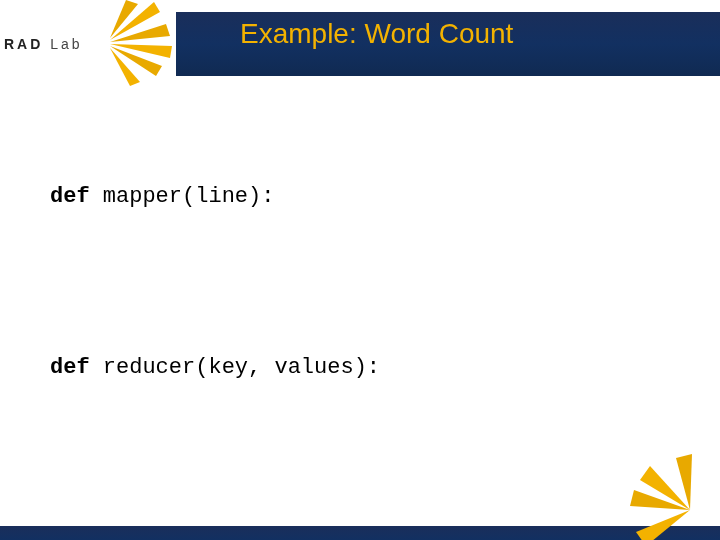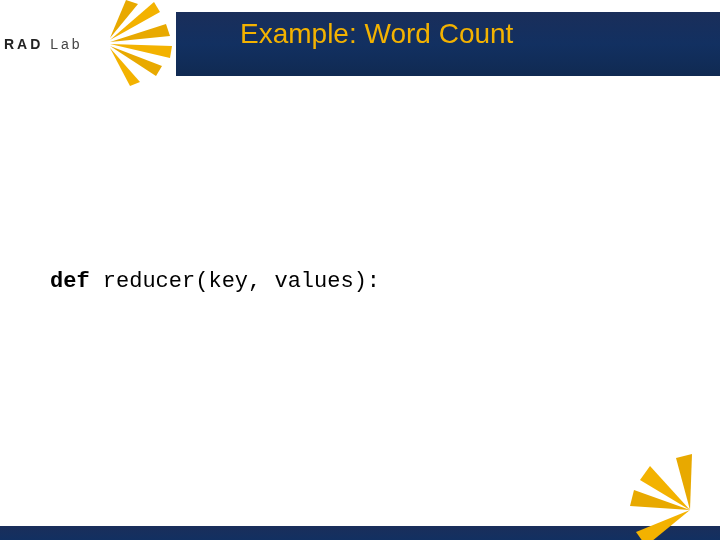--- a/index.html
+++ b/index.html
@@ -119,20 +119,21 @@
       <polygon points="44,46 96,66 90,76" fill="#e8a900"></polygon>
       <polygon points="44,48 74,82 64,86" fill="#f3b200"></polygon>
       <polygon points="44,38 60,0 72,4" fill="#e8a900"></polygon>
     </g>
   </svg>
   <div class="slide-title">Example: Word Count</div>
 </div>
 
 <div class="content">
   <div class="code-block">
+    <span class="code-line"><span class="kw">def</span><span> mapper(line):</span></span>
     <div class="spacer"></div>
     <span class="code-line"><span class="kw">def</span><span> reducer(key, values):</span></span>
     
   </div>
 </div>
 
 <div class="footer-bar"></div>
 <svg class="footer-accent" viewBox="0 0 120 120">
   <g>
     <polygon points="60,60 10,30 20,16" fill="#f3b200"></polygon>

